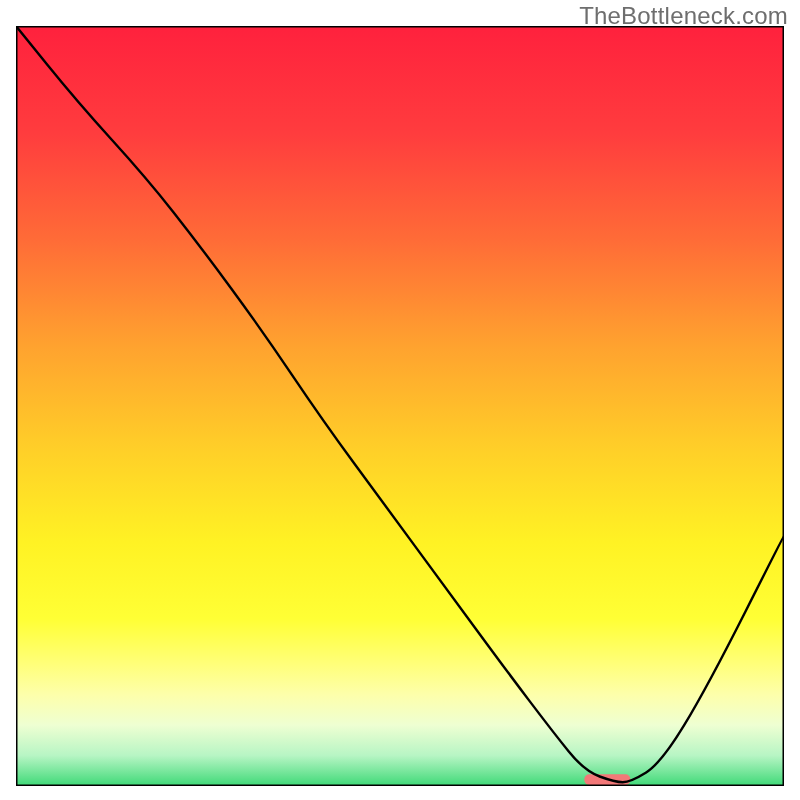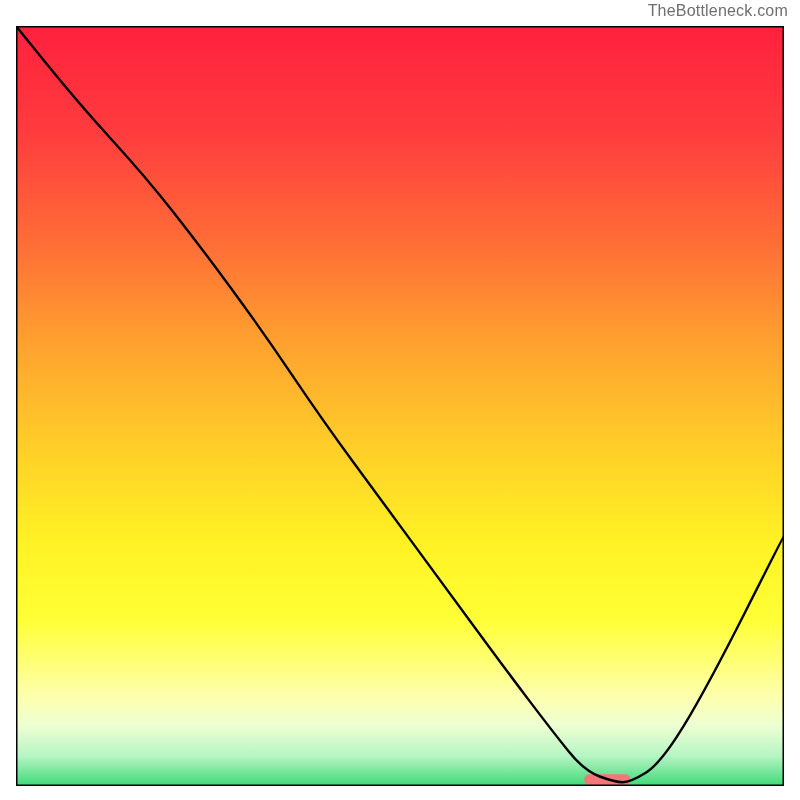--- a/index.html
+++ b/index.html
@@ -9,21 +9,21 @@
     height: 800px;
     overflow: hidden;
     background: #ffffff;
     font-family: Arial, Helvetica, sans-serif;
   }
   .watermark {
     position: absolute;
     top: 2px;
     right: 12px;
     color: #6e6e6e;
-    font-size: 16px;
+    font-size: 24px;
     font-weight: 500;
     letter-spacing: 0.2px;
   }
   .plot-wrap {
     position: absolute;
     left: 16px;
     top: 26px;
     width: 768px;
     height: 760px;
   }

